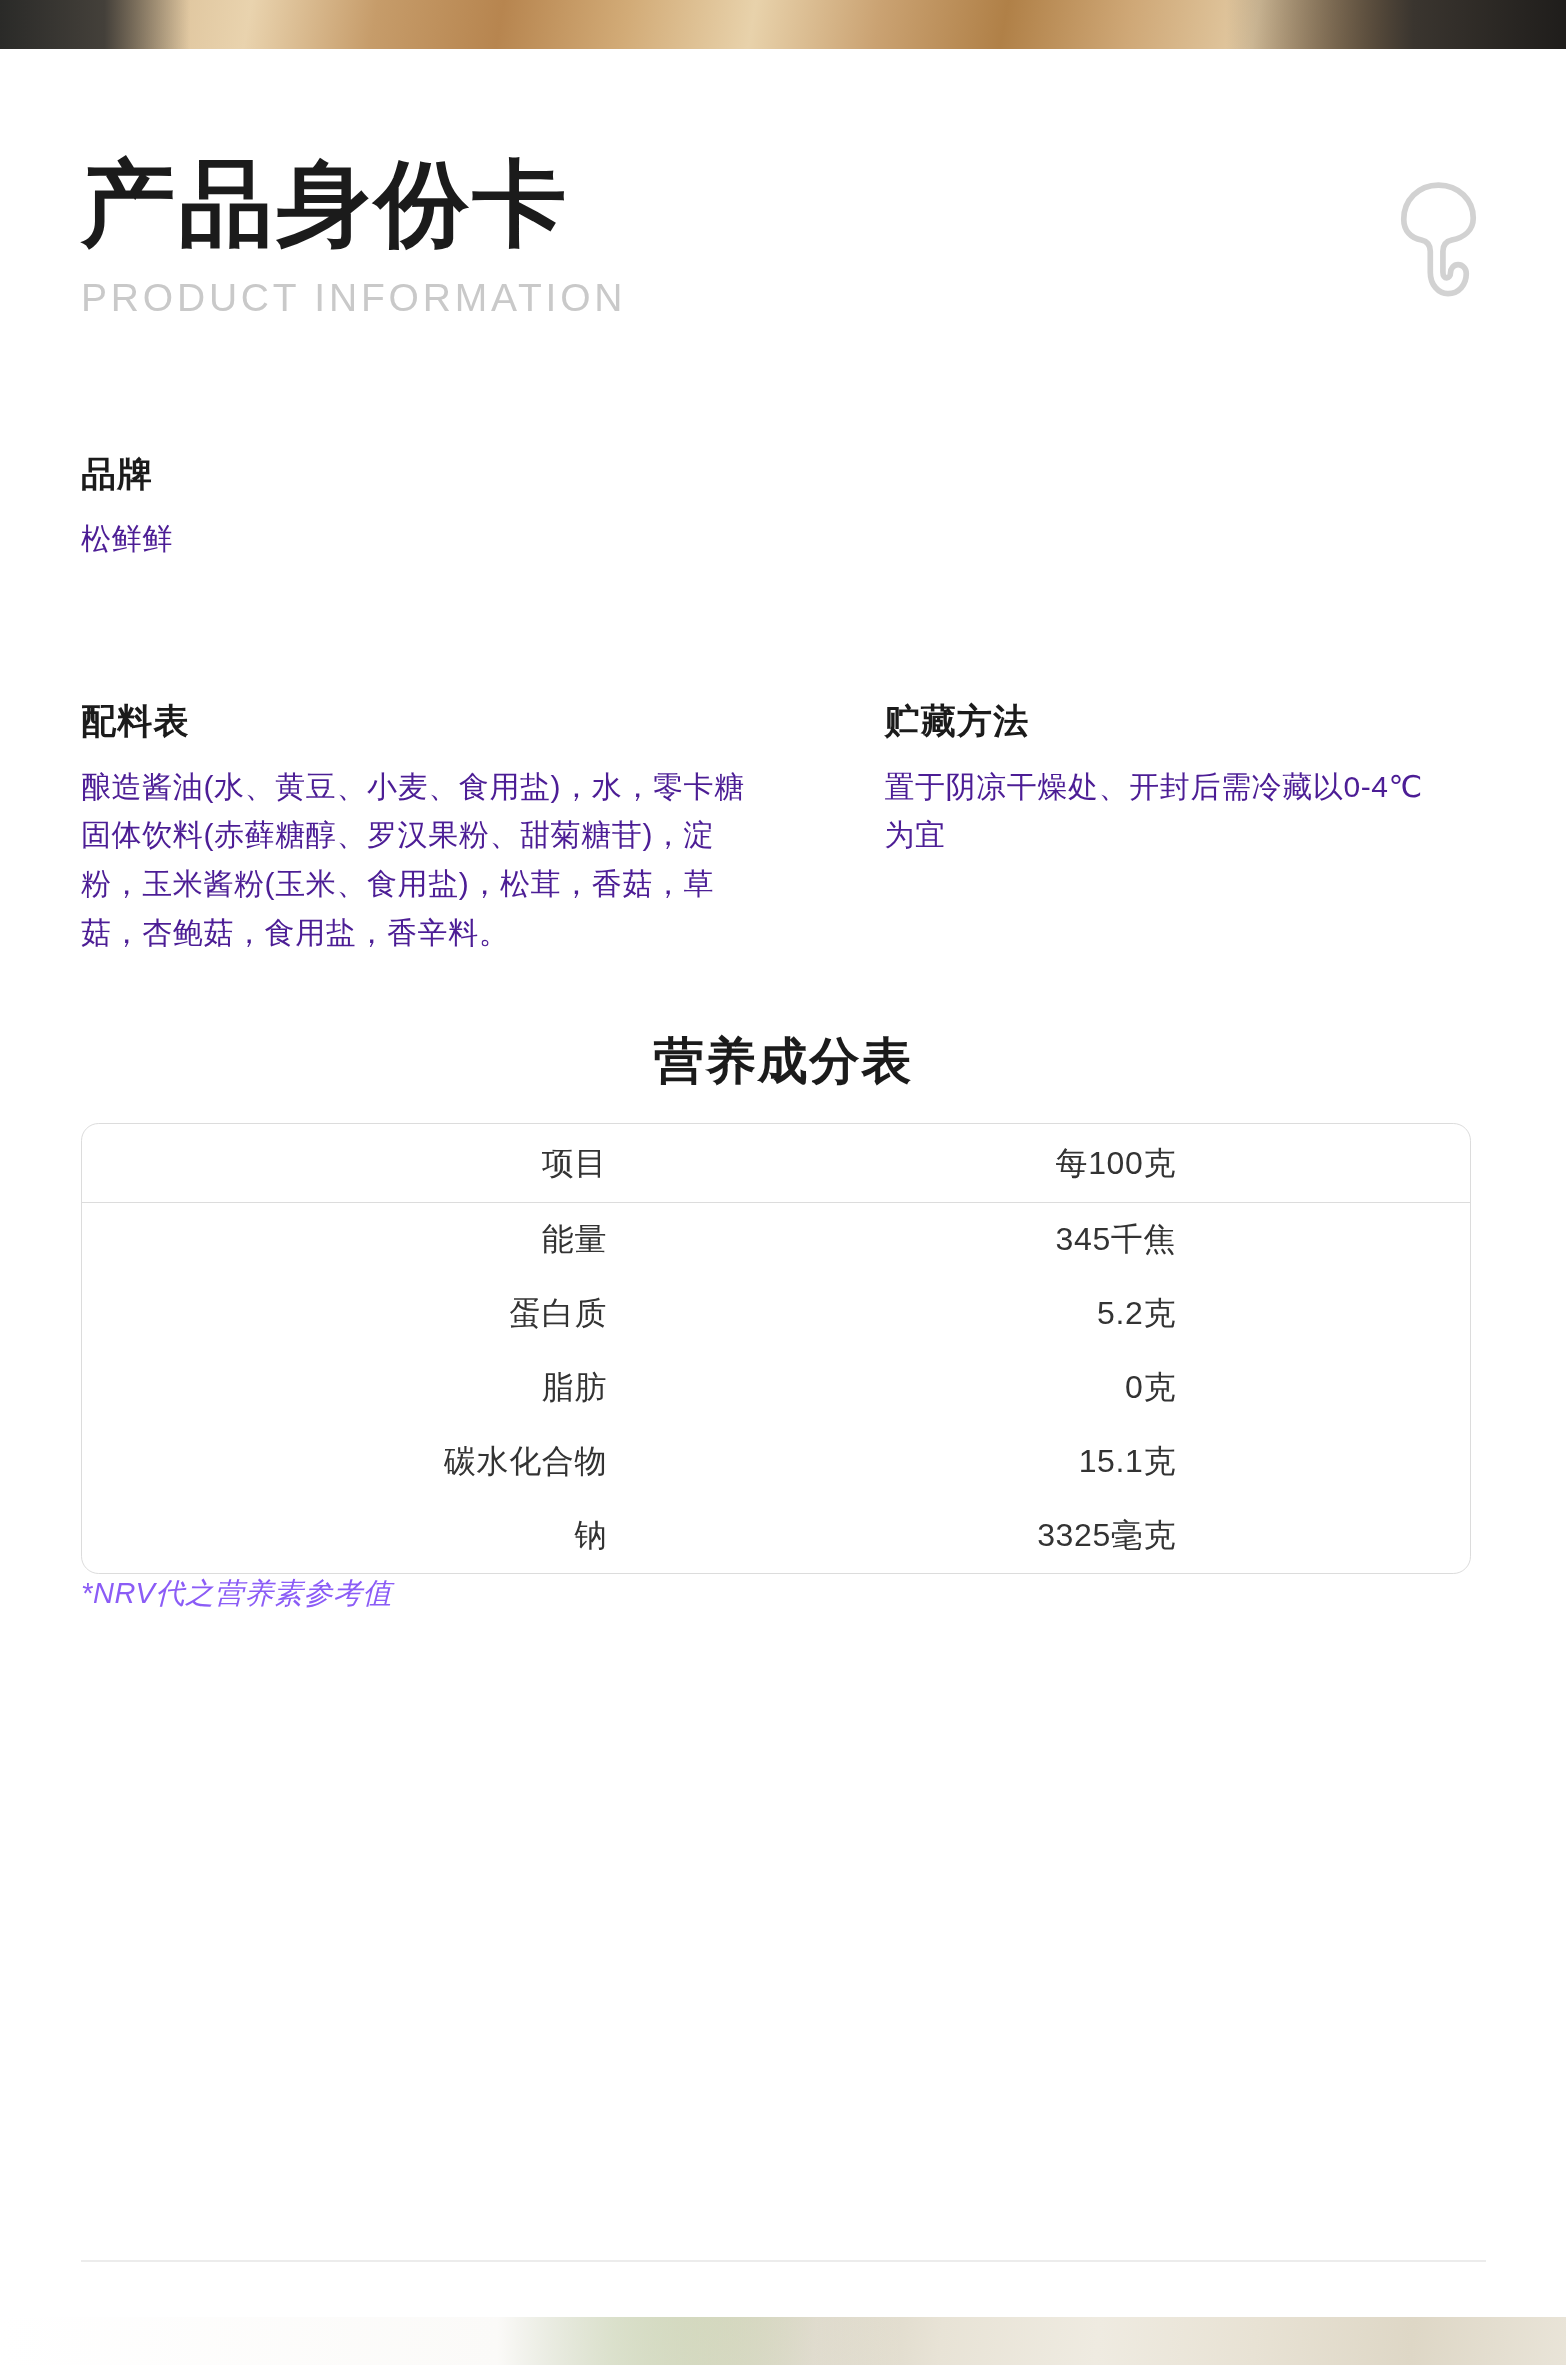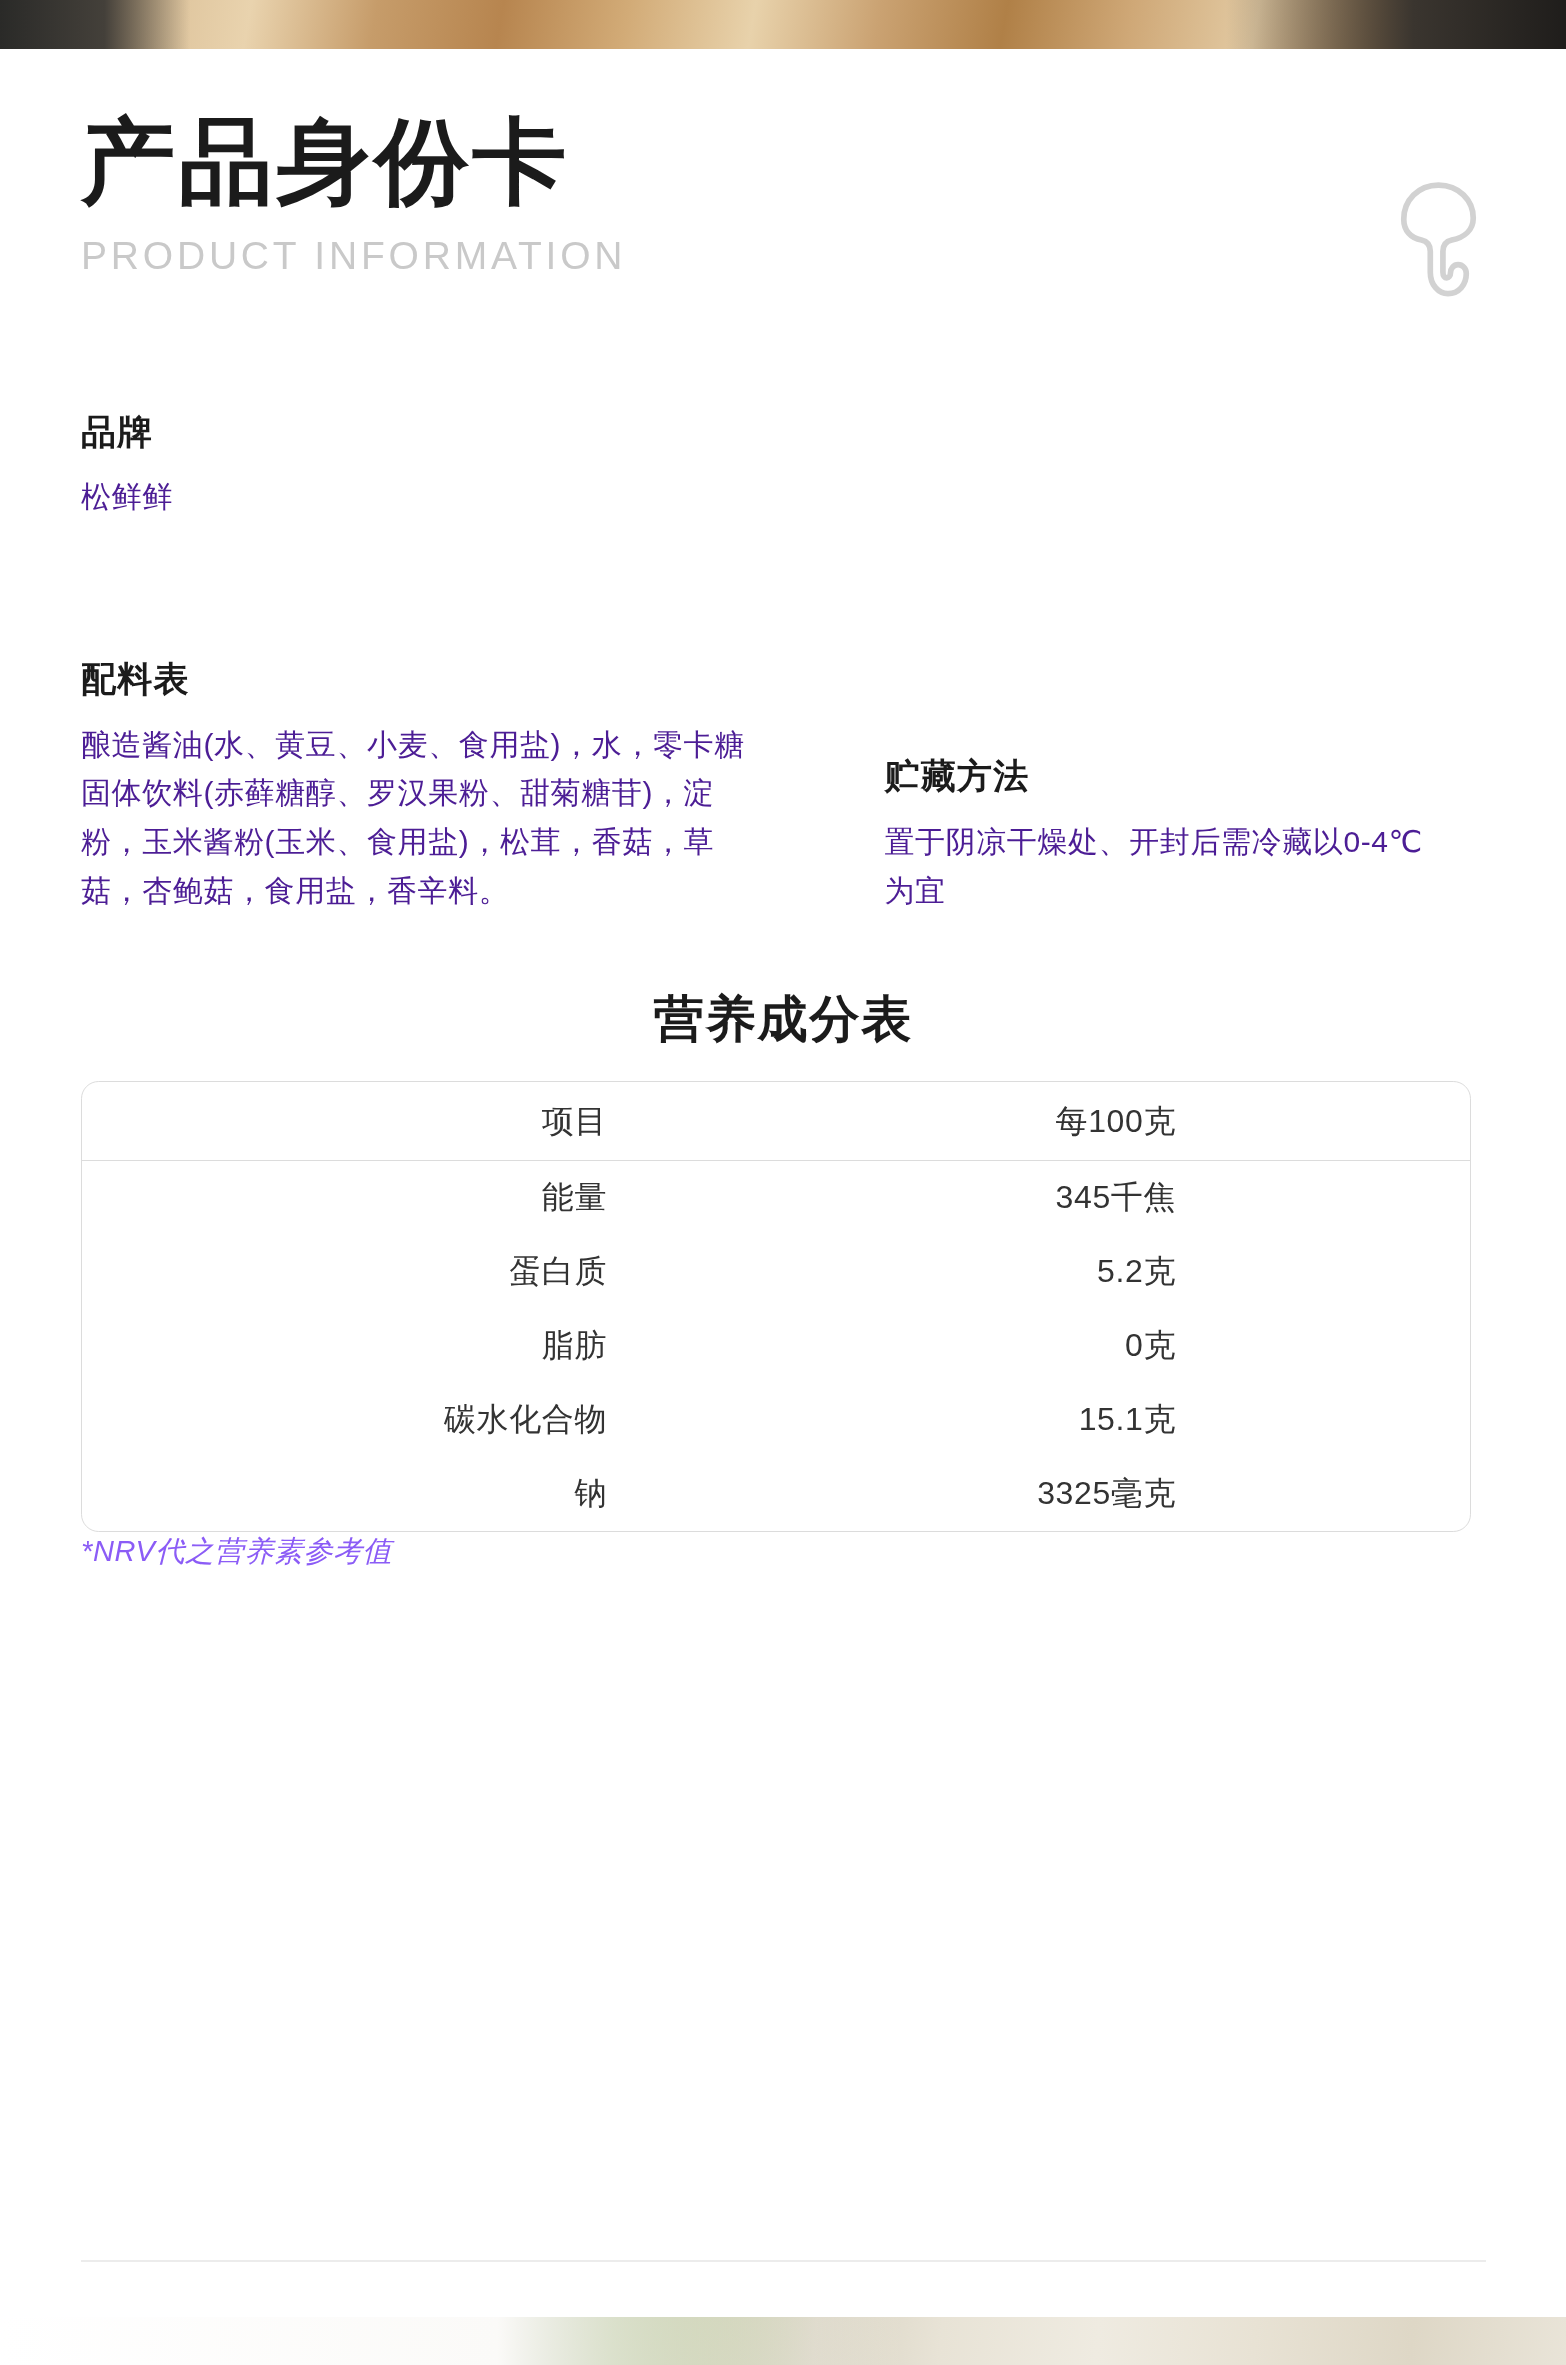--- a/index.html
+++ b/index.html
@@ -66,21 +66,21 @@
   }
 
   .inner {
     position: absolute;
     left: 81px;
     top: 0;
     width: 1405px;
   }
 
   .title-block {
-    padding-top: 66px;
+    padding-top: 108px;
     position: relative;
   }
   .main-title {
     font-size: 94px;
     font-weight: bold;
     letter-spacing: 3.8px;
     color: #1b1b1b;
     line-height: 1.0;
     margin: 0;
   }
@@ -102,21 +102,20 @@
   }
 
   
   .specs {
     margin-top: 131px;
     position: relative;
   }
   .spec-row {
     display: flex;
     width: 100%;
-    align-items: flex-end;
   }
   .spec-col {
     width: 804px;
   }
   .spec-col.right {
     width: 602px;
   }
   .spec-label {
     font-size: 35px;
     font-weight: bold;

